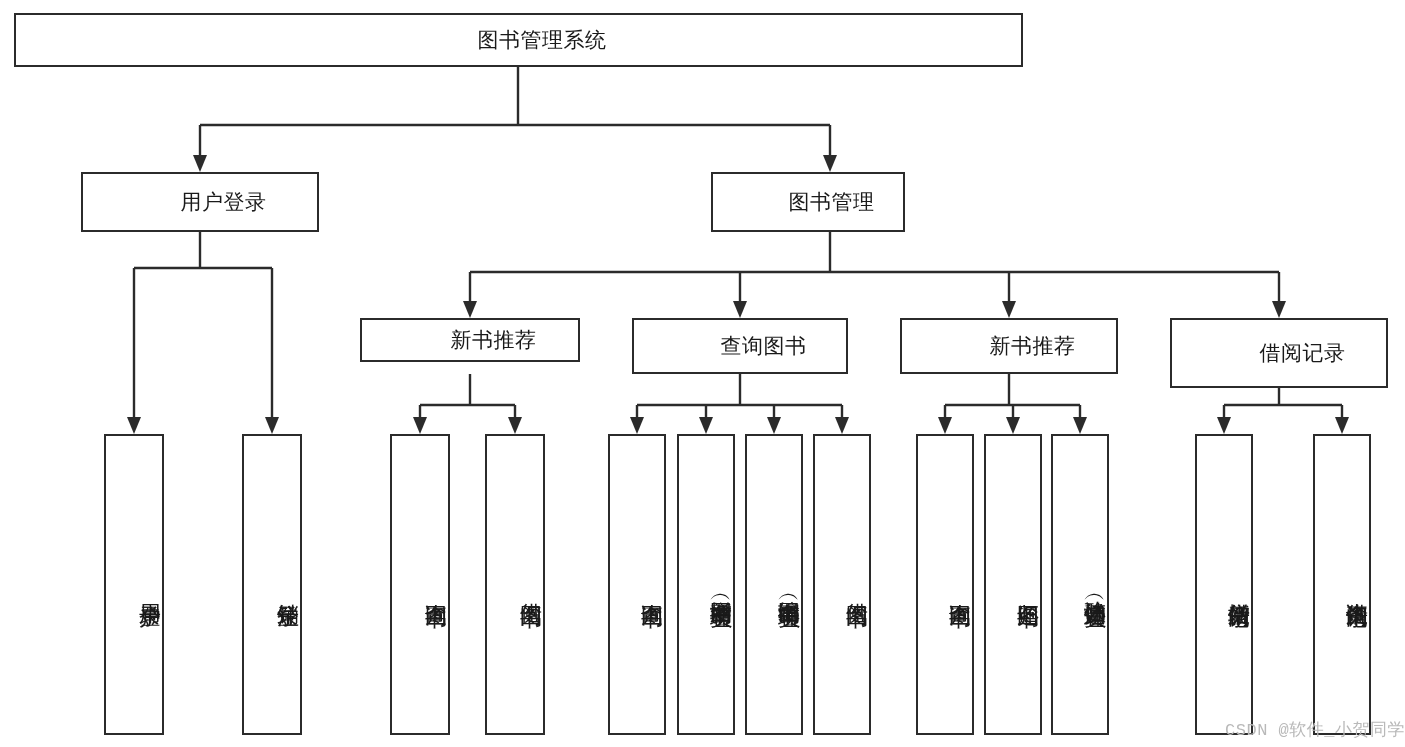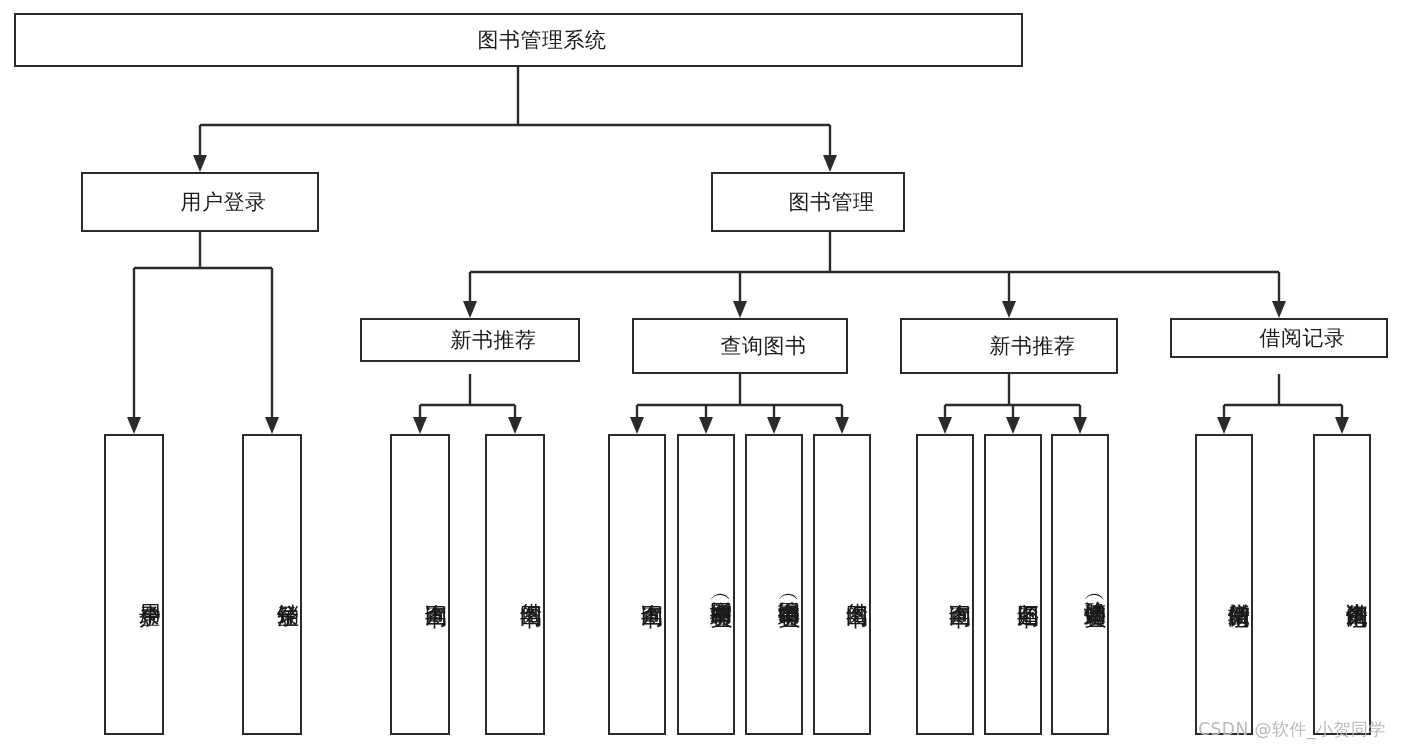--- a/index.html
+++ b/index.html
@@ -54,26 +54,27 @@
   .node.vert .vtext {
     writing-mode: vertical-rl;
     text-orientation: upright;
     white-space: nowrap;
   }
   .node.vert.tall .vtext {
     font-size: 22px;
   }
   #watermark {
     position: absolute;
-    right: 19px;
+    right: 0;
     bottom: 6px;
     font-size: 17px;
     color: #b9b9b9;
     white-space: nowrap;
     letter-spacing: 0.5px;
+    font-family: Liberation Mono, monospace;
   }
 </style>
 </head>
 <body>
 
 <div id="canvas">
   <svg id="edges" viewBox="0 0 1405 747">
       <line x1="518" y1="67" x2="518" y2="125" stroke="#2b2b2b" stroke-width="2.4"></line>
       <line x1="200" y1="125" x2="830" y2="125" stroke="#2b2b2b" stroke-width="2.4"></line>
       <line x1="200" y1="125" x2="200" y2="155" stroke="#2b2b2b" stroke-width="2.4"></line>
@@ -139,21 +140,21 @@
       </div>
       <div class="node horiz" style="left: 360px; top: 318px; width: 220px; height: 44px;">
         <span>新书推荐</span>
       </div>
       <div class="node horiz" style="left: 632px; top: 318px; width: 216px; height: 56px;">
         <span>查询图书</span>
       </div>
       <div class="node horiz" style="left: 900px; top: 318px; width: 218px; height: 56px;">
         <span>新书推荐</span>
       </div>
-      <div class="node horiz" style="left: 1170px; top: 318px; width: 218px; height: 40px;">
+      <div class="node horiz" style="left: 1170px; top: 318px; width: 218px; height: 70px;">
         <span>借阅记录</span>
       </div>
       <div class="node vert" style="left: 104px; top: 434px; width: 60px; height: 301px;">
         <span class="vtext">用户登录</span>
       </div>
       <div class="node vert" style="left: 242px; top: 434px; width: 60px; height: 301px;">
         <span class="vtext">注销登录</span>
       </div>
       <div class="node vert" style="left: 390px; top: 434px; width: 60px; height: 301px;">
         <span class="vtext">查询图书</span>

